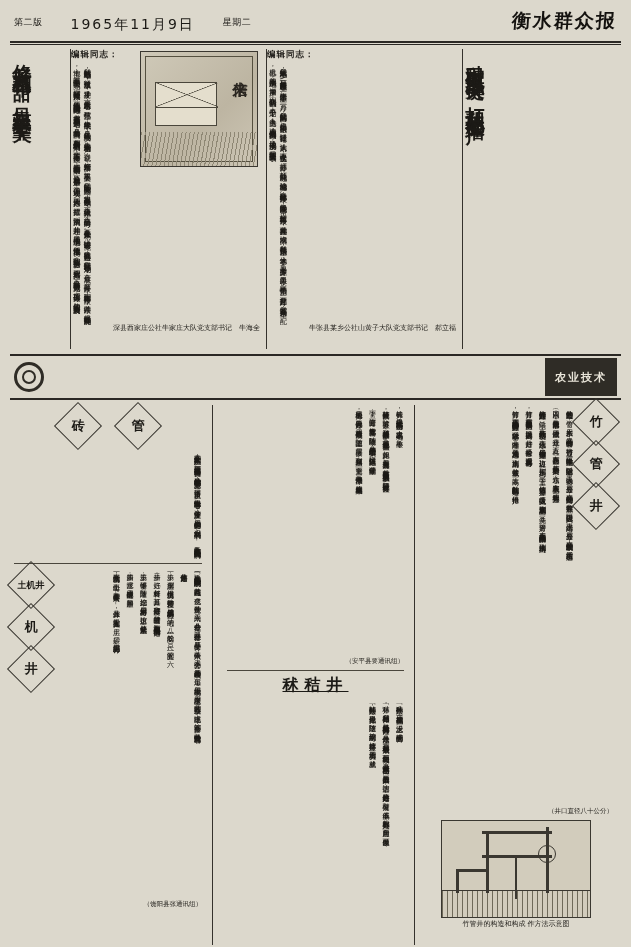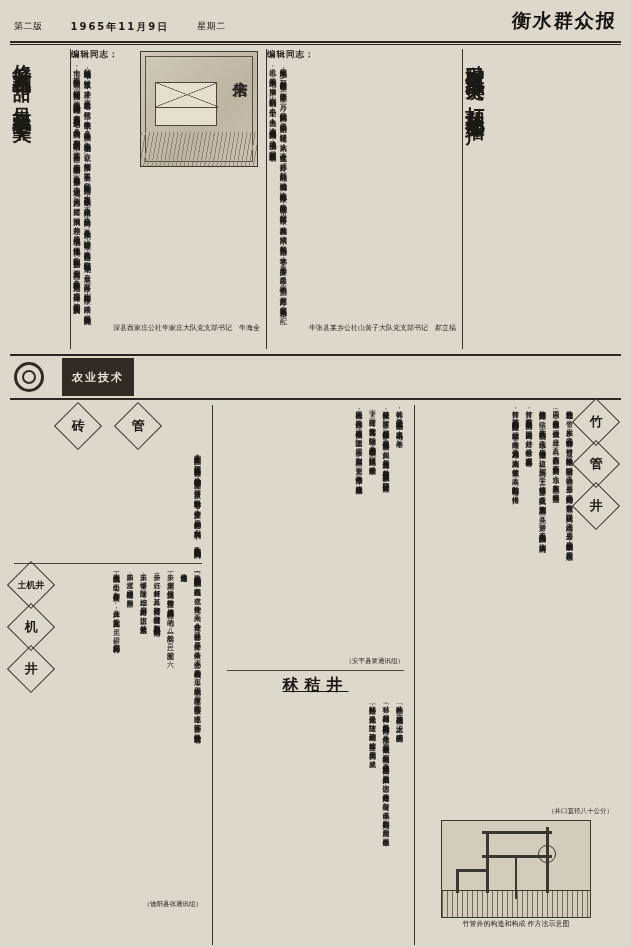--- a/index.html
+++ b/index.html
@@ -17,21 +17,21 @@
     background: #dcd8cc;
     padding: 6px 10px 4px 10px;
   }
   
   .masthead {
     display:flex; align-items:flex-end; justify-content:space-between;
     padding: 2px 4px 4px 4px;
   }
   .mh-left { display:flex; align-items:flex-start; gap:28px; font-size:9px; letter-spacing:0.5px;}
   .mh-left .edition { font-size:9px; }
-  .mh-left .date { font-size:10px; letter-spacing:2px; font-weight:bold;}
+  .mh-left .date { font-size:14px; letter-spacing:2px; font-weight:normal;}
   .mh-left .weekday { font-size:9px; }
   .mh-title {
     font-family: "DejaVu Serif","Liberation Serif",serif;
     font-size:19px; font-weight:bold; letter-spacing:2px;
     color:#14120f;
     transform: skewX(-4deg);
   }
   .rule-thick { border-top: 2px solid #2b2824; margin: 3px 0 0 0; }
   .rule-thin  { border-top: 1px solid #2b2824; margin: 1px 0 4px 0; }
 
@@ -82,23 +82,23 @@
     writing-mode:vertical-rl; font-size:15px; font-weight:bold; color:#2a2620;
     font-family:"DejaVu Serif","Liberation Serif",serif;
   }
   .art-box .hatch{
     position:absolute; left:0; bottom:0; width:100%; height:34px;
     background: repeating-linear-gradient(100deg,#8e8774 0 1px, transparent 1px 4px);
   }
 
   
   .banner {
-    display:flex; align-items:center; gap:16px;
+    display:flex; align-items:center; gap:23px;
     border-top:2px solid #2b2824; border-bottom:2px solid #2b2824;
-    padding:20px 4px; margin:5px 0 5px 0; height:46px;
+    padding:20px 4px; margin:5px 0 5px 0; height:46px;justify-content:space-between;
   }
   .banner-emblem {
     width:72px; height:38px; position:relative;
     background:#2f2c26; color:#e8e4d8; display:flex; align-items:center; justify-content:center;
     font-size:11px; font-weight:bold; letter-spacing:2px;
     font-family:"DejaVu Serif","Liberation Serif",serif;
   }
   .gear {
     width:30px;height:30px;border-radius:50%;
     border:3px solid #2f2c26; position:relative; margin-right:2px;

